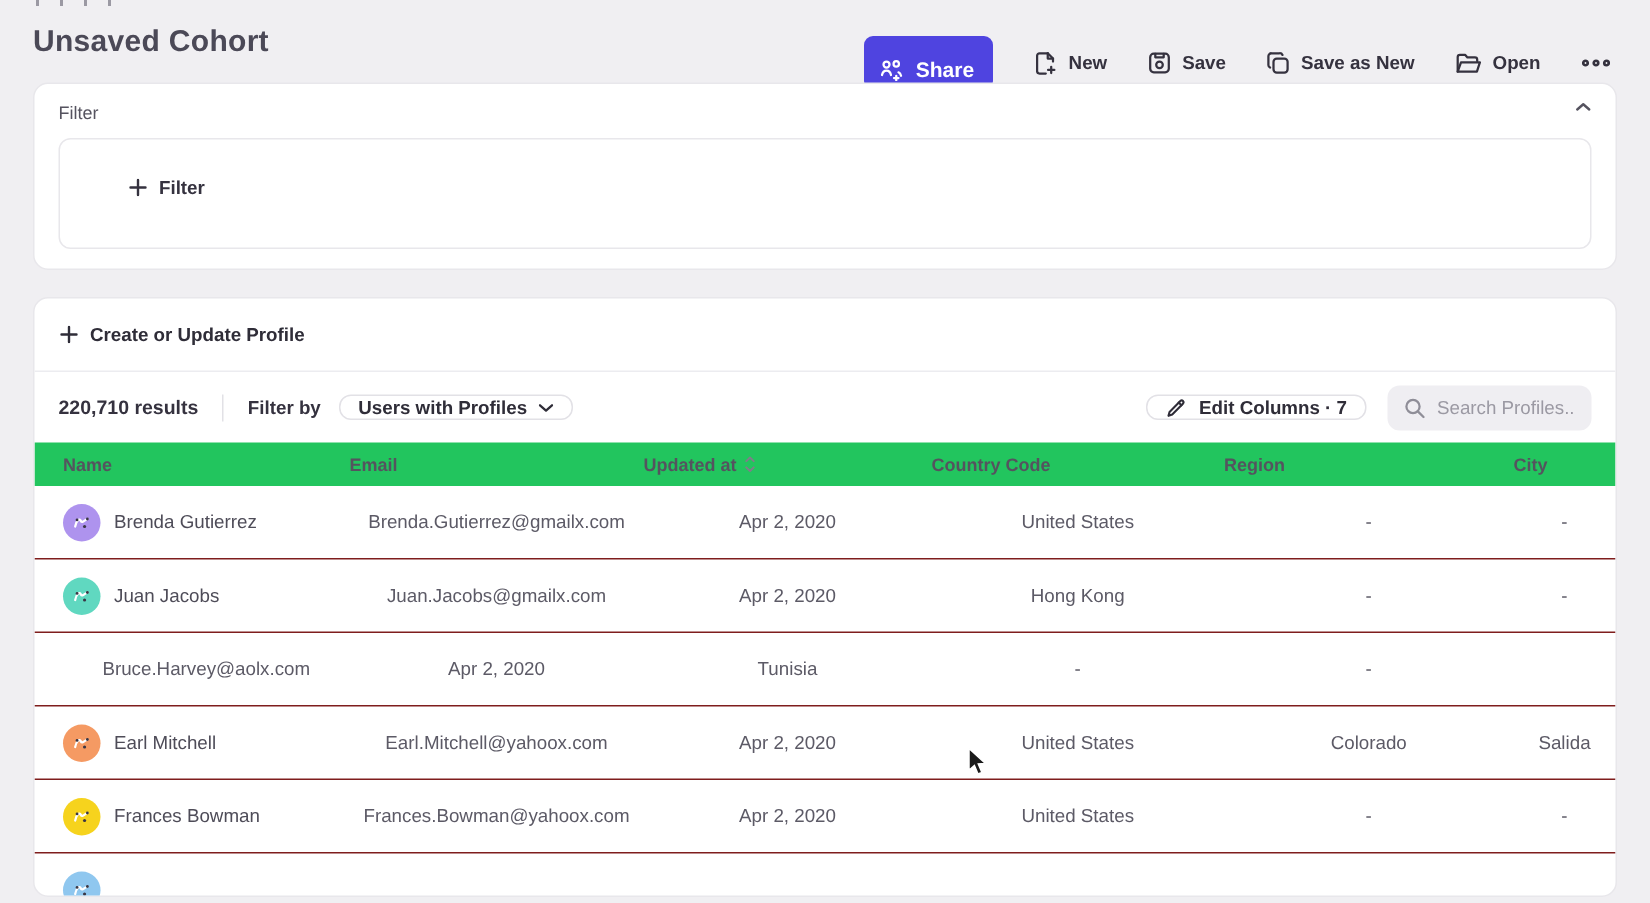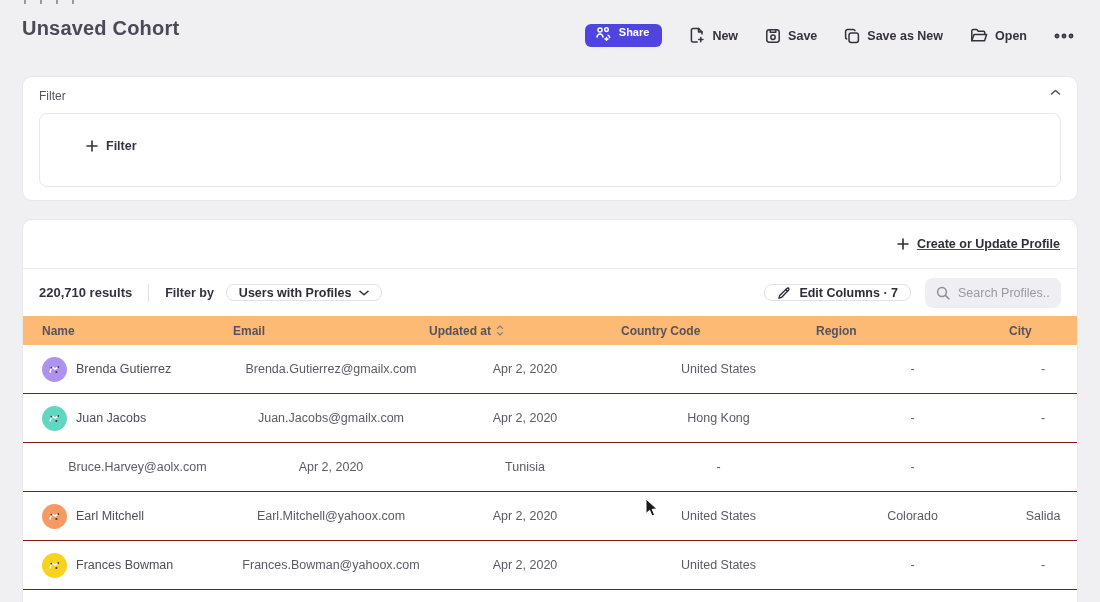--- a/index.html
+++ b/index.html
@@ -10,59 +10,59 @@
     color: #4b4957;
     position: relative;
   }
   svg { display: block; }
 
   
   .top-sliver { position: absolute; top: 0; left: 24px; height: 4px; display: flex; gap: 14px; }
   .top-sliver i { display: block; width: 2px; height: 4px; background: #9b99a3; }
 
   
-  .page-header { position: relative; height: 76px; padding: 17px 22px 0; }
+  .page-header { position: relative; height: 55px; padding: 17px 22px 0; }
   .page-title { font-size: 20px; font-weight: 700; color: #4b4957; letter-spacing: .2px; }
 
   .toolbar { position: absolute; top: 24px; right: 26px; display: flex; align-items: center; gap: 27px; }
   .tool-btn { display: flex; align-items: center; gap: 7px; font-size: 12.5px; font-weight: 700; color: #35323f; cursor: pointer; background: none; border: none; font-family: inherit; }
   .tool-btn svg { color: #35323f; }
-  .share-btn { background: #4f44e0; color: #fff; border: none; border-radius: 6px; padding: 2px 13px 6px 10px; display: flex; gap: 7px; font-size: 11px; font-weight: 700; font-family: inherit; cursor: pointer; }
+  .share-btn { background: #4f44e0; color: #fff; border: none; border-radius: 6px; padding: 14px 13px 6px 10px; display: flex; align-items: center; gap: 7px; font-size: 14px; font-weight: 700; font-family: inherit; cursor: pointer; }
   .share-btn svg { color: #fff; }
   .more-btn { letter-spacing: 1px; color: #35323f; }
 
   
   .card { background: #fff; border: 1px solid #e8e7eb; border-radius: 10px; margin: 0 22px; }
 
   .filter-card { position: relative; padding: 12px 16px 14px; height: 125px; }
   .filter-card-label { font-size: 12px; color: #55535f; }
   .filter-collapse { position: absolute; top: 12px; right: 16px; color: #55535f; cursor: pointer; background: none; border: none; }
   .filter-inner { margin-top: 10px; border: 1px solid #e8e7eb; border-radius: 8px; height: 74px; padding: 11px 12px; }
   .filter-group-head { display: flex; align-items: center; gap: 10px; }
   .drag-handle { color: #a8a7b0; cursor: grab; }
   .all-users-label { font-size: 10.5px; font-weight: 700; letter-spacing: 1.3px; color: #8f8e98; }
   .add-filter { display: flex; align-items: center; gap: 8px; margin: 14px 0 0 34px; font-size: 12.5px; font-weight: 700; color: #35323f; cursor: pointer; background: none; border: none; font-family: inherit; }
 
   .profiles-card { margin-top: 18px; height: 400px; overflow: hidden; }
-  .create-row { height: 48px; display: flex; align-items: center; justify-content: flex-end; padding: 0 17px; text-decoration: underline; }
+  .create-row { height: 48px; display: flex; align-items: center; padding: 0 17px; }
   .create-btn { display: flex; align-items: center; gap: 8px; font-size: 12.5px; font-weight: 700; color: #2f2d38; cursor: pointer; background: none; border: none; font-family: inherit; }
 
   .controls-row { height: 48px; border-top: 1px solid #ececf0; display: flex; align-items: center; padding: 0 16px; }
   .results-count { font-size: 13px; font-weight: 700; color: #35323f; }
   .v-divider { width: 1px; height: 18px; background: #e2e1e6; margin: 0 16px; }
   .filter-by-label { font-size: 12.5px; font-weight: 700; color: #35323f; margin-right: 12px; }
   .pill { display: flex; align-items: center; gap: 8px; border: 1px solid #e2e1e6; border-radius: 8px; background: #fff; height: 17px; padding: 0 12px; font-size: 12.5px; font-weight: 700; color: #2f2d38; cursor: pointer; font-family: inherit; }
   .controls-right { margin-left: auto; display: flex; align-items: center; gap: 14px; }
   .search-box { display: flex; align-items: center; gap: 8px; background: #efeef2; border-radius: 8px; height: 30px; padding: 0 11px; width: 136px; }
   .search-box input { border: none; background: transparent; outline: none; font-size: 12.5px; color: #4b4957; width: 100%; font-family: inherit; }
   .search-box input::placeholder { color: #9b99a3; }
   .search-box svg { color: #8f8e98; flex: none; }
 
   .grid-cols { display: grid; grid-template-columns: 191px 196px 192px 195px 193px 1fr; padding-left: 19px; align-items: center; }
-  .table-header { background: #fdba74; height: 29px; }
+  .table-header { background: #22c55e; height: 29px; }
   .th { font-size: 12px; font-weight: 700; color: #55535f; display: flex; align-items: center; gap: 5px; }
   .sort-icon { color: #807e89; }
 
   .table-row { height: 49px; border-bottom: 1px solid #7f1d1d; cursor: pointer; text-align: center; }
   .cell { font-size: 12.5px; color: #5c5a66; }
   .name-cell { display: flex; align-items: center; gap: 9px; color: #4e4c58; }
   .avatar { width: 25px; height: 25px; border-radius: 50%; flex: none; display: flex; align-items: center; justify-content: center; }
 
   
   .mouse-cursor { position: absolute; left: 645px; top: 498px; pointer-events: none; z-index: 50; }

